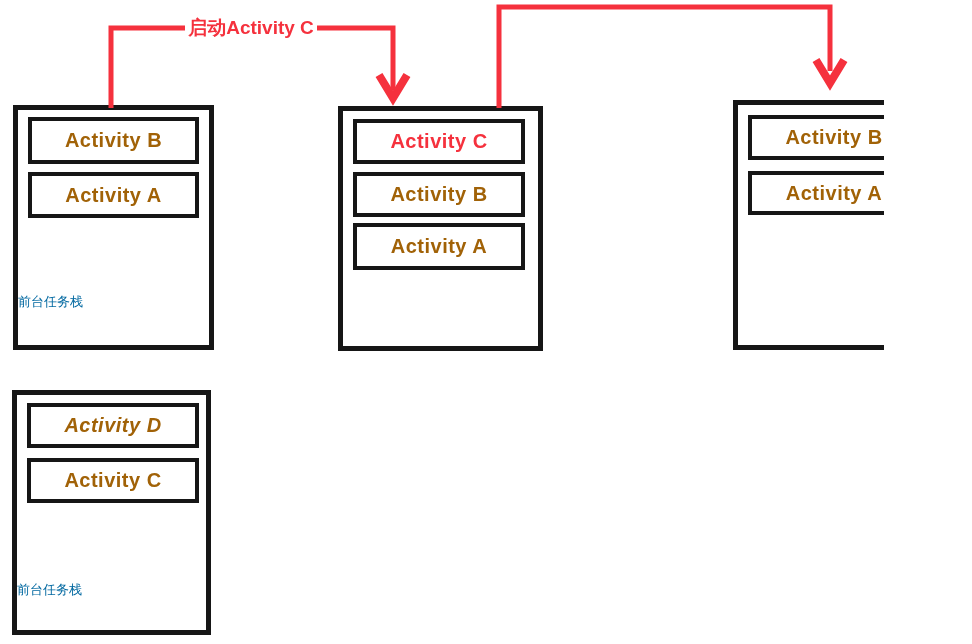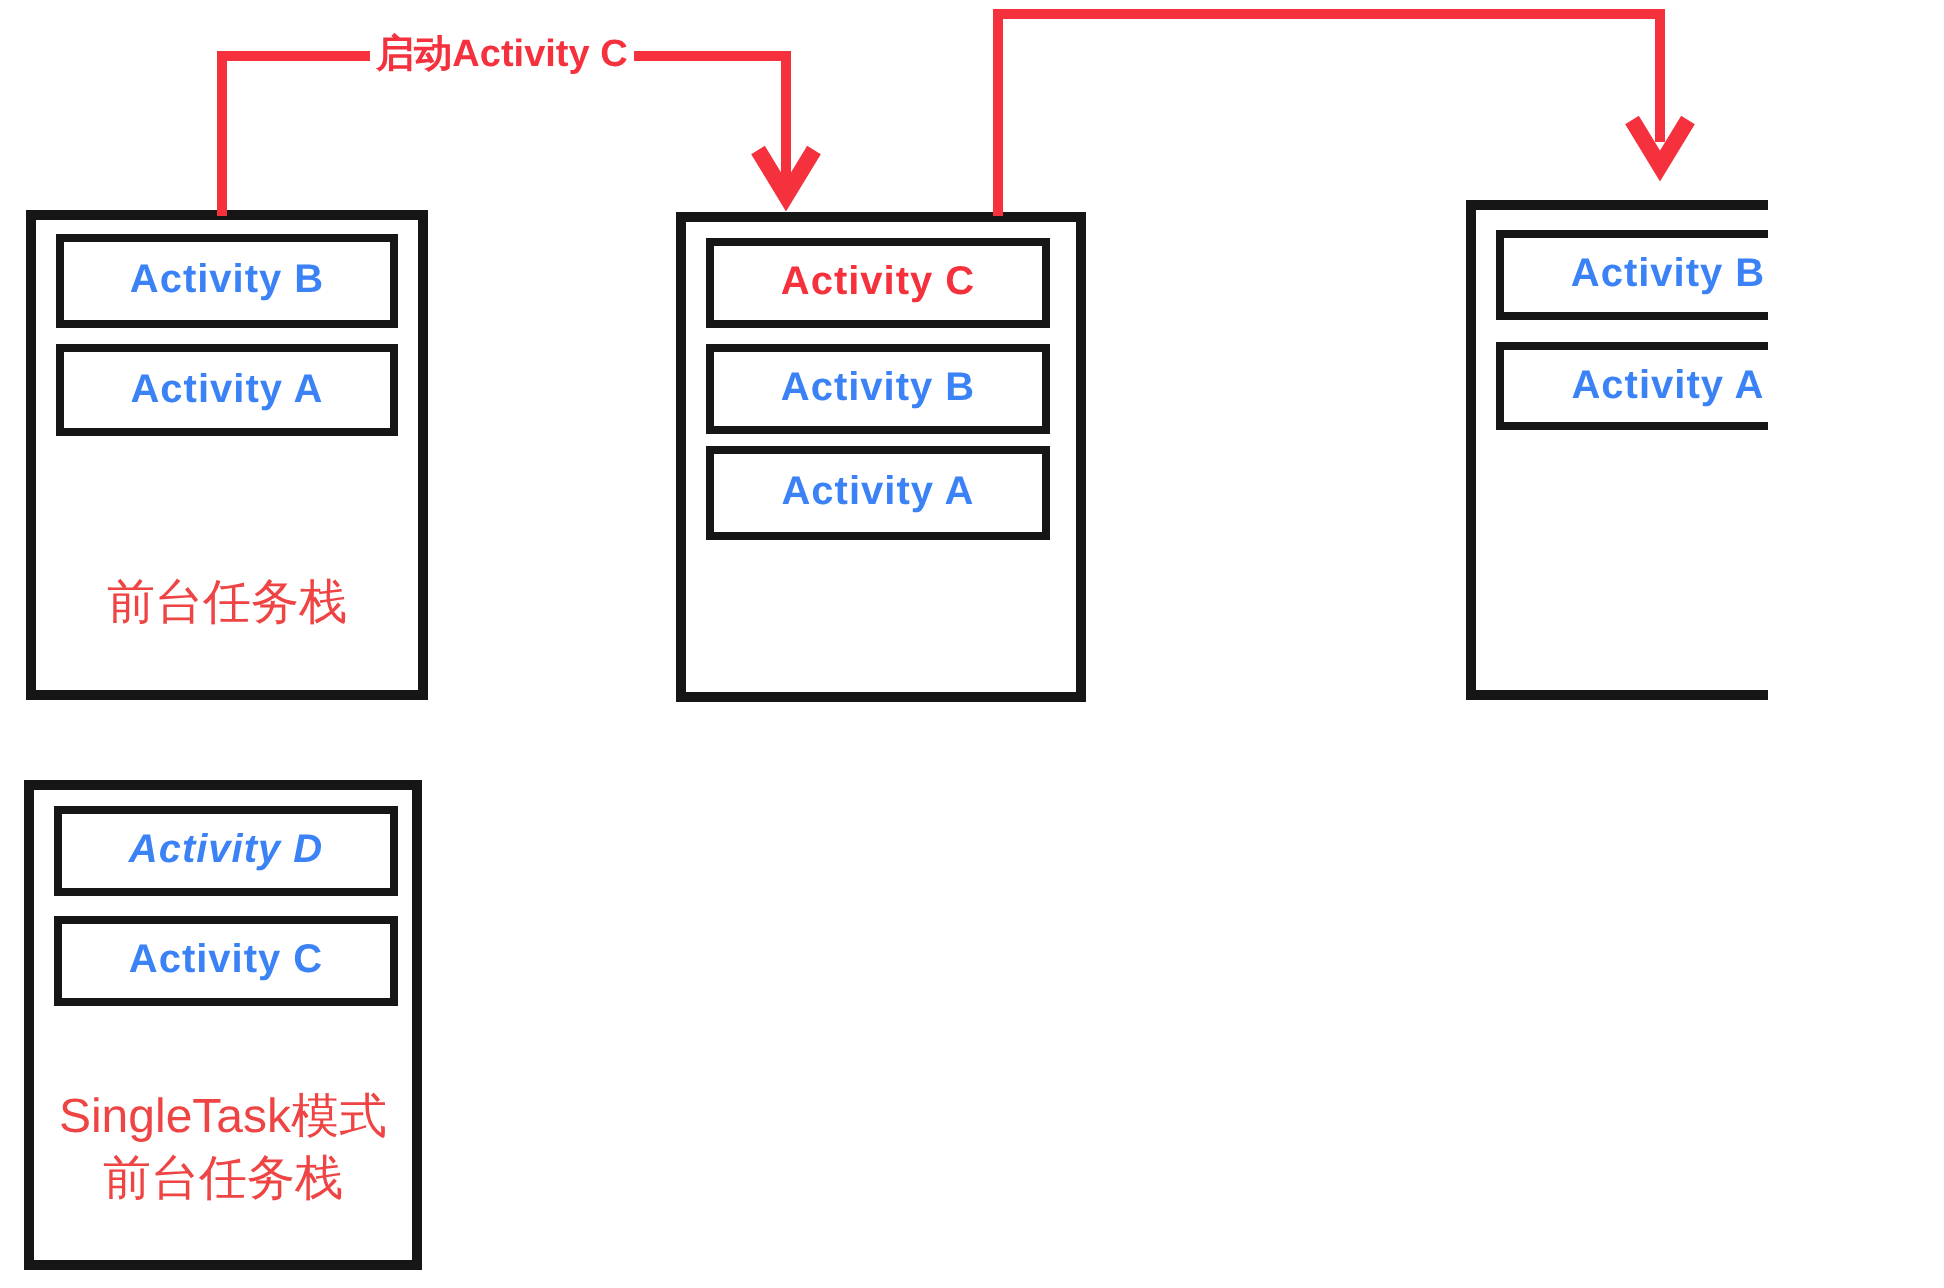--- a/index.html
+++ b/index.html
@@ -24,34 +24,34 @@
   .activity {
     position: absolute;
     box-sizing: border-box;
     border: 4px solid #161616;
     background: #ffffff;
     display: flex;
     align-items: center;
     justify-content: center;
     font-size: 20px;
     font-weight: 600;
-    color: #3b82f6;
+    color: #a16207;
     letter-spacing: 0.5px;
     white-space: nowrap;
   }
   .activity.highlight {
     color: #f5313d;
   }
   .caption {
     position: absolute;
     left: 0;
     width: 100%;
-    text-align: center;
-    font-size: 24px;
-    color: #ef4444;
+    text-align: left;
+    font-size: 13px;
+    color: #0369a1;
     line-height: 24px;
     white-space: nowrap;
   }
   .arrows-svg {
     position: absolute;
     left: 0;
     top: 0;
     width: 972px;
     height: 644px;
     z-index: 5;
@@ -102,17 +102,16 @@
   </div>
 
   <div class="stack" style="left:733px; top:100px; width:204px; height:250px;">
     <div class="activity" style="left:10px; top:10px; width:172px; height:45px;">Activity B</div>
     <div class="activity" style="left:10px; top:66px; width:172px; height:44px;">Activity A</div>
   </div>
 
   <div class="stack" style="left:12px; top:390px; width:199px; height:245px;">
     <div class="activity" style="left:10px; top:8px; width:172px; height:45px;font-style:italic;">Activity D</div>
     <div class="activity" style="left:10px; top:63px; width:172px; height:45px;">Activity C</div>
-    <div class="caption" style="top:152px;">SingleTask模式</div>
     <div class="caption" style="top:183px;">前台任务栈</div>
   </div>
 
 </div>
 
 </body></html>

